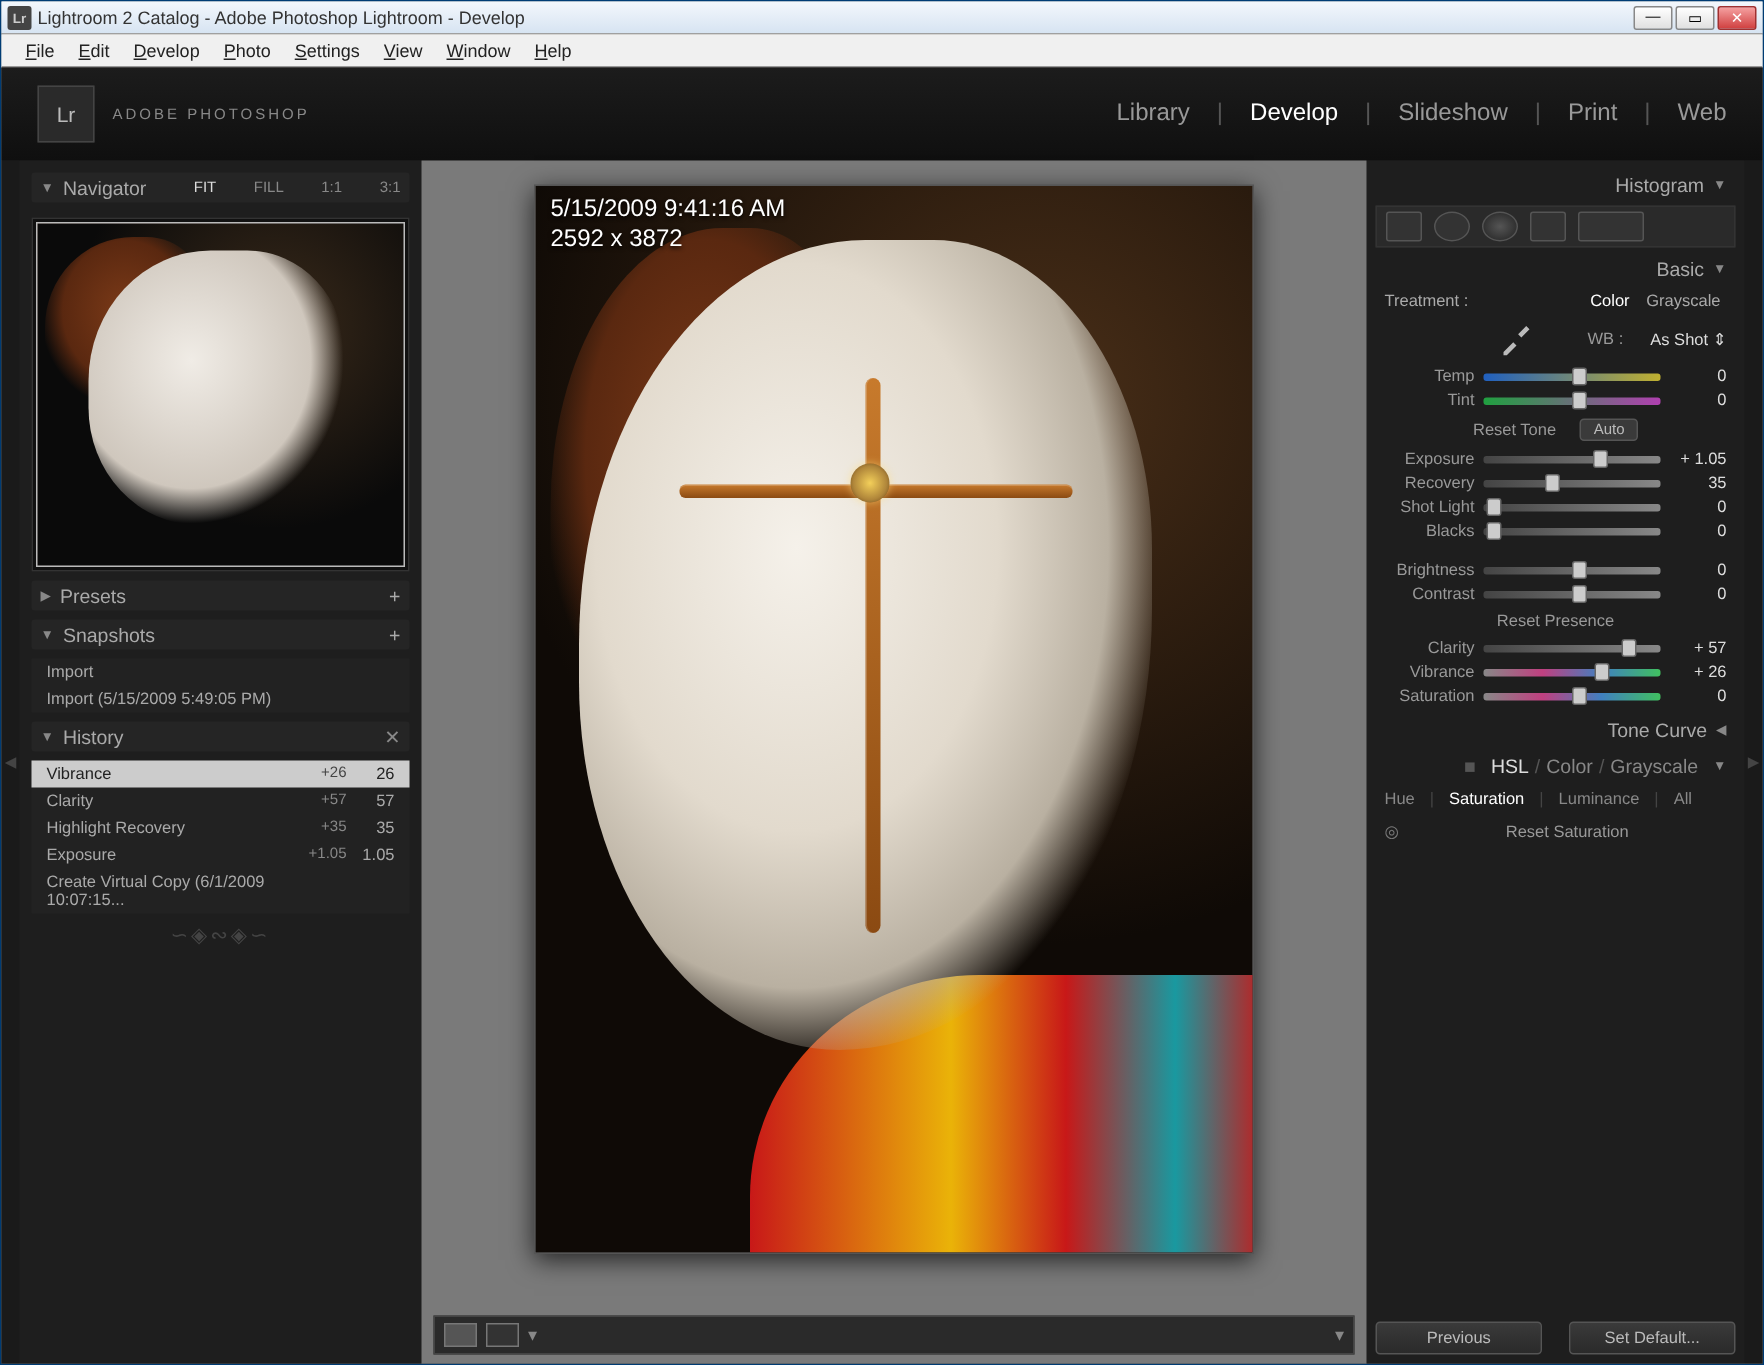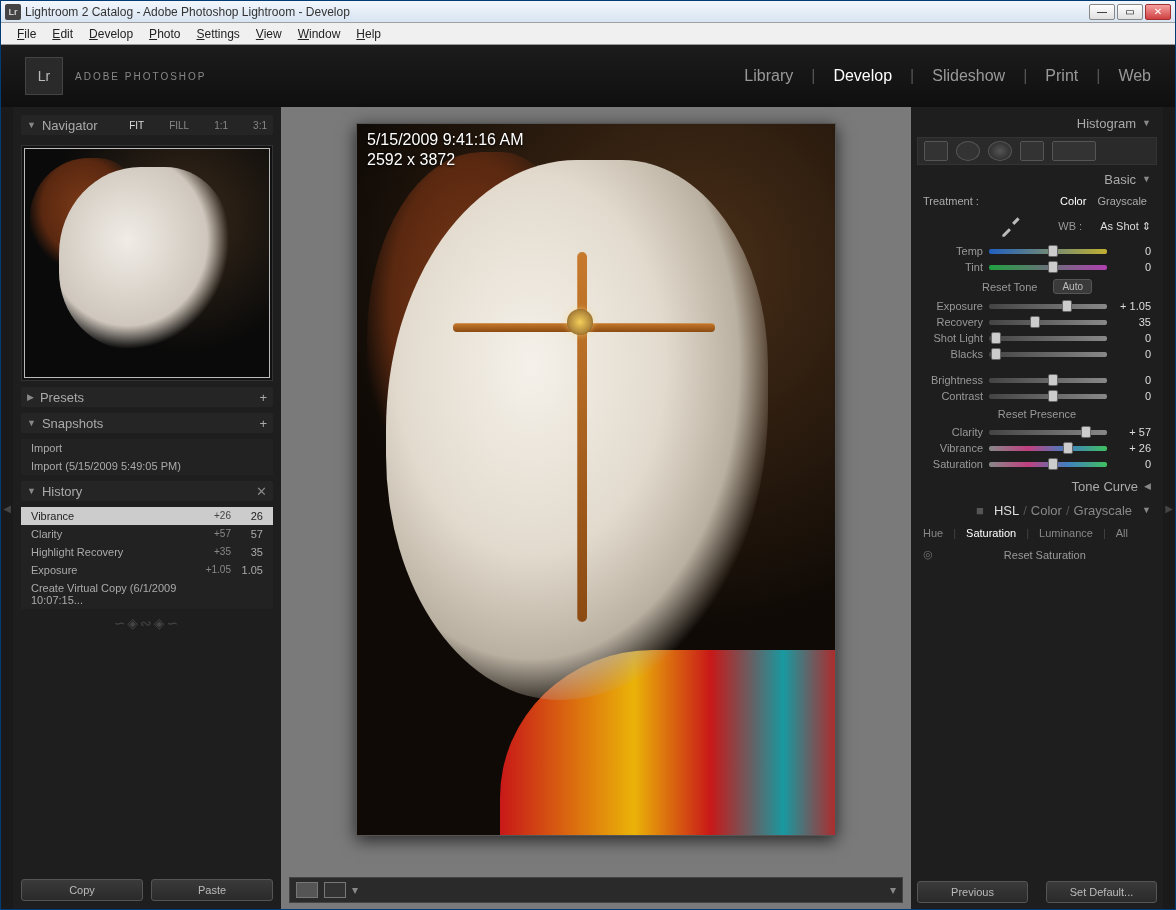--- a/index.html
+++ b/index.html
@@ -200,24 +200,20 @@
               <span class="val">1.05</span>
             </div>
             <div class="hist-item">
               <span class="name">Create Virtual Copy (6/1/2009 10:07:15...</span>
               <span class="delta"></span>
               <span class="val"></span>
             </div>
           </div>
         <div class="ornament">∽◈∾◈∽</div>
 
-        <div class="left-bottom">
-          <button class="btn">Copy</button>
-          <button class="btn">Paste</button>
-        </div>
       </div>
 
       <div class="center">
         <div class="center-img">
           <div class="horse-saddle"></div>
           <div class="horse-mane"></div>
           <div class="horse-body"></div>
           <div class="bridle-h"></div>
           <div class="bridle-v"></div>
           <div class="rosette"></div>

